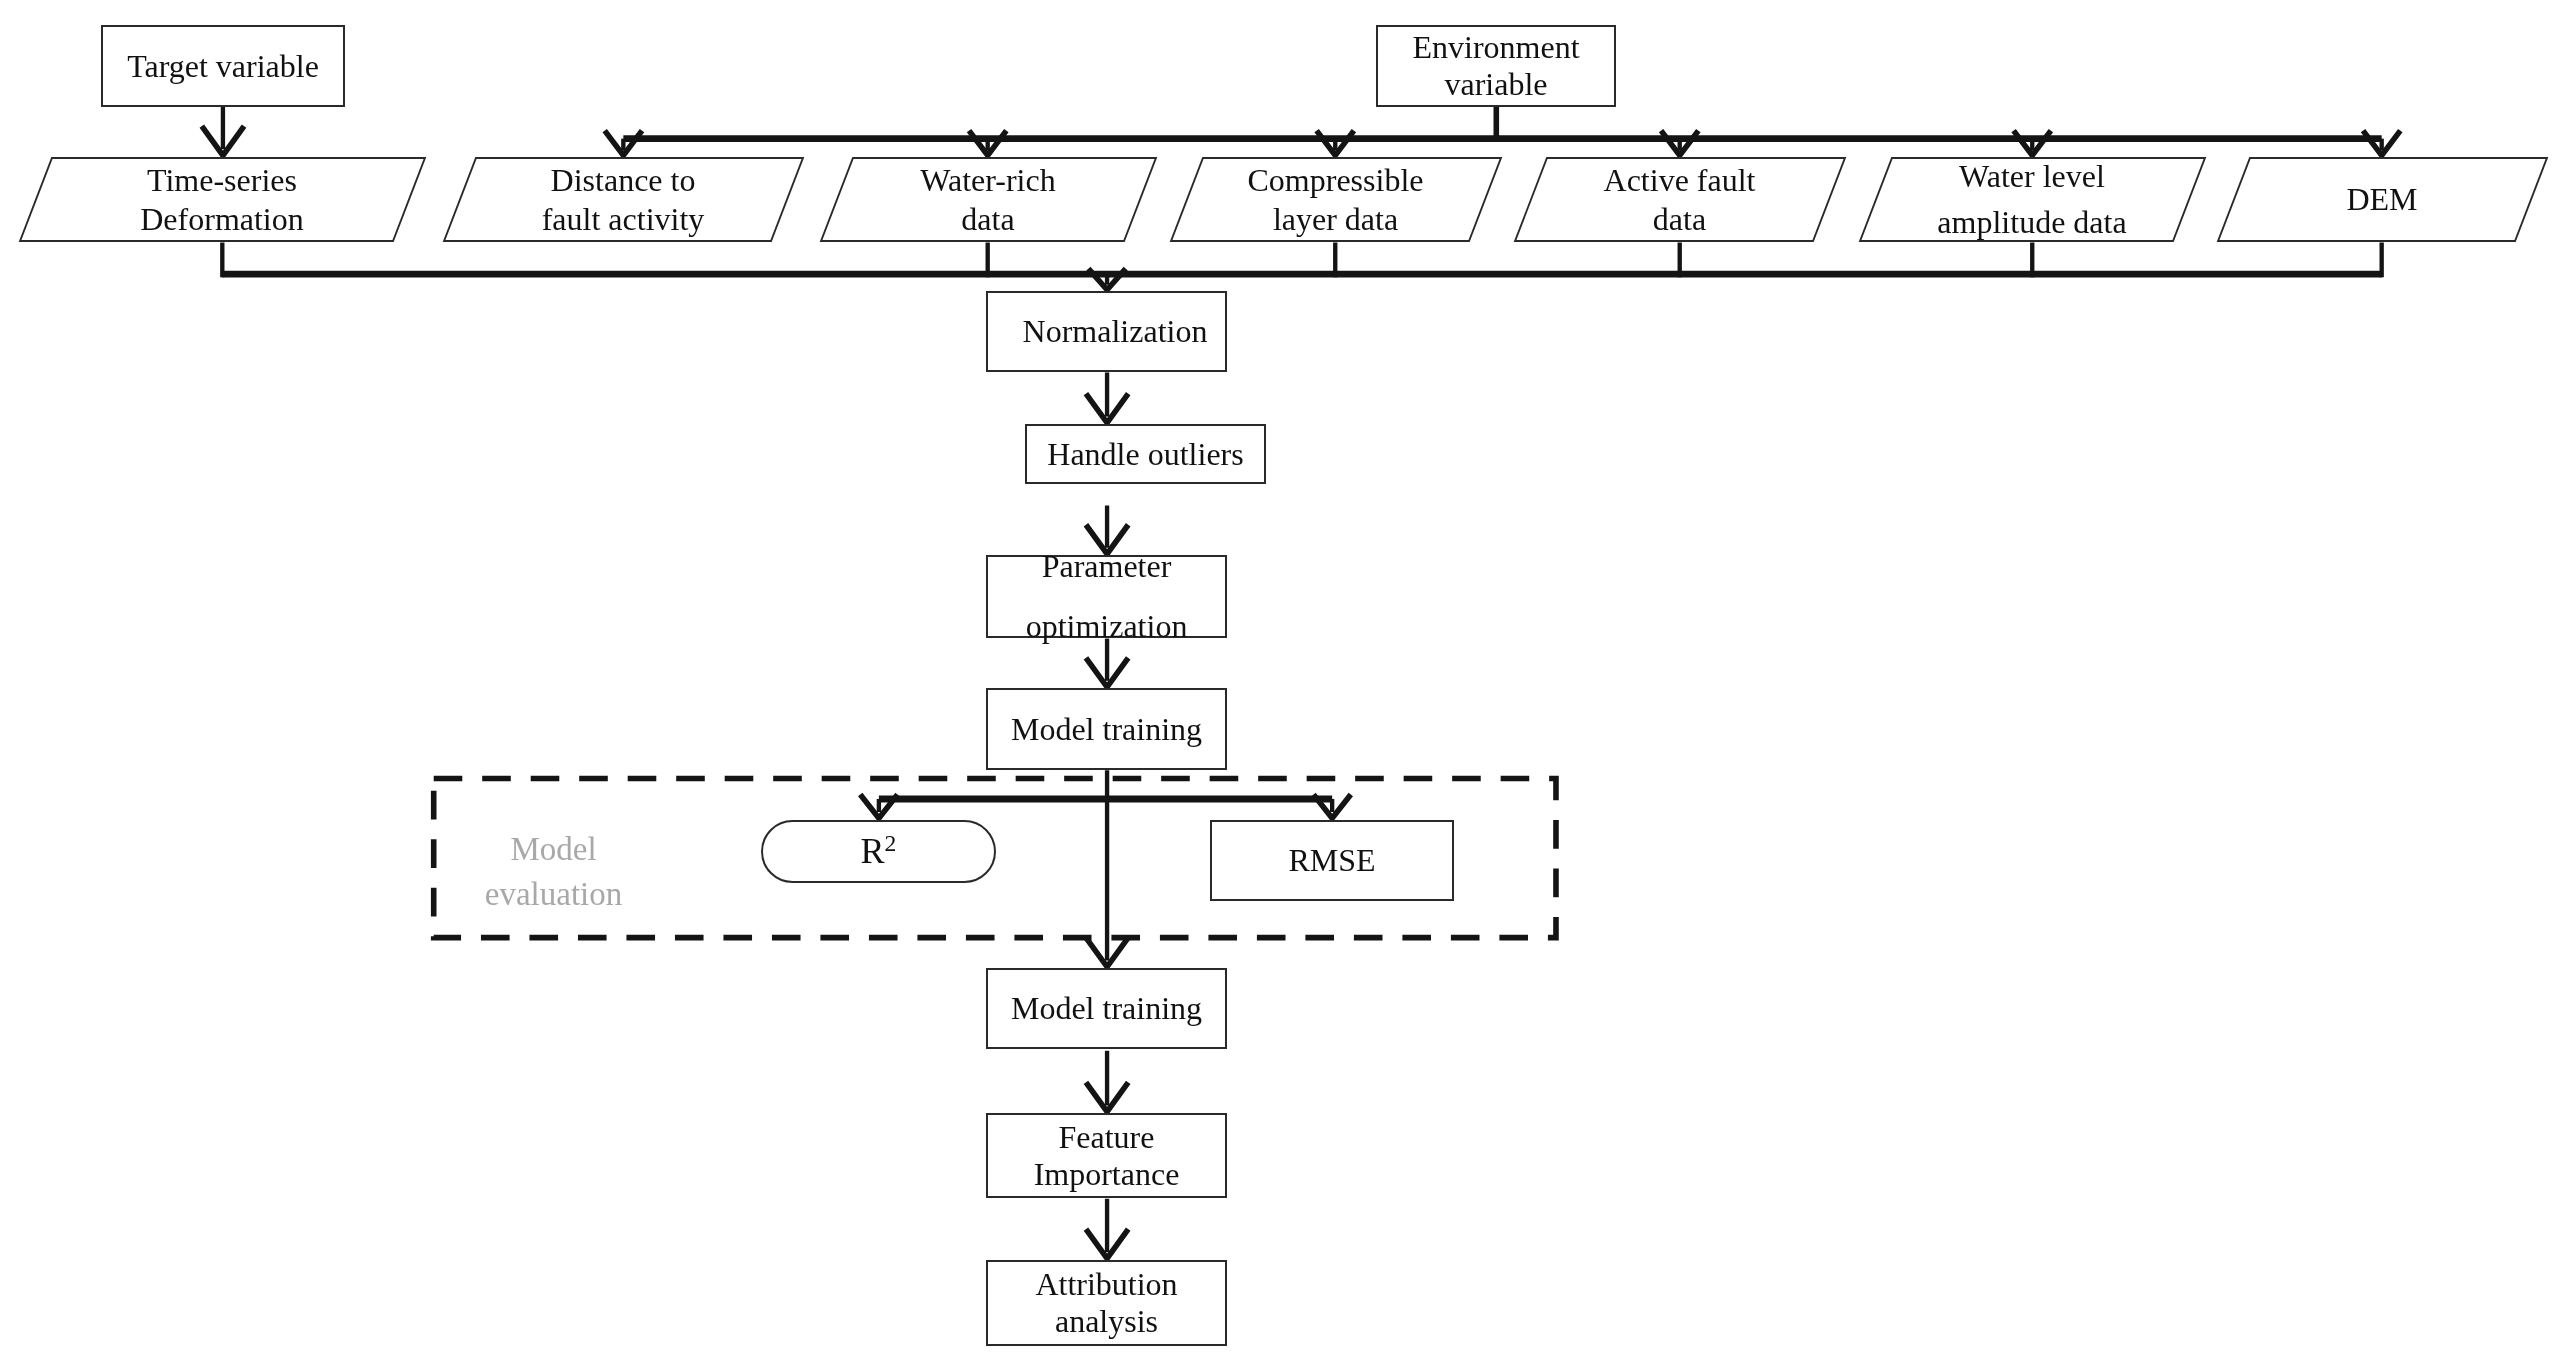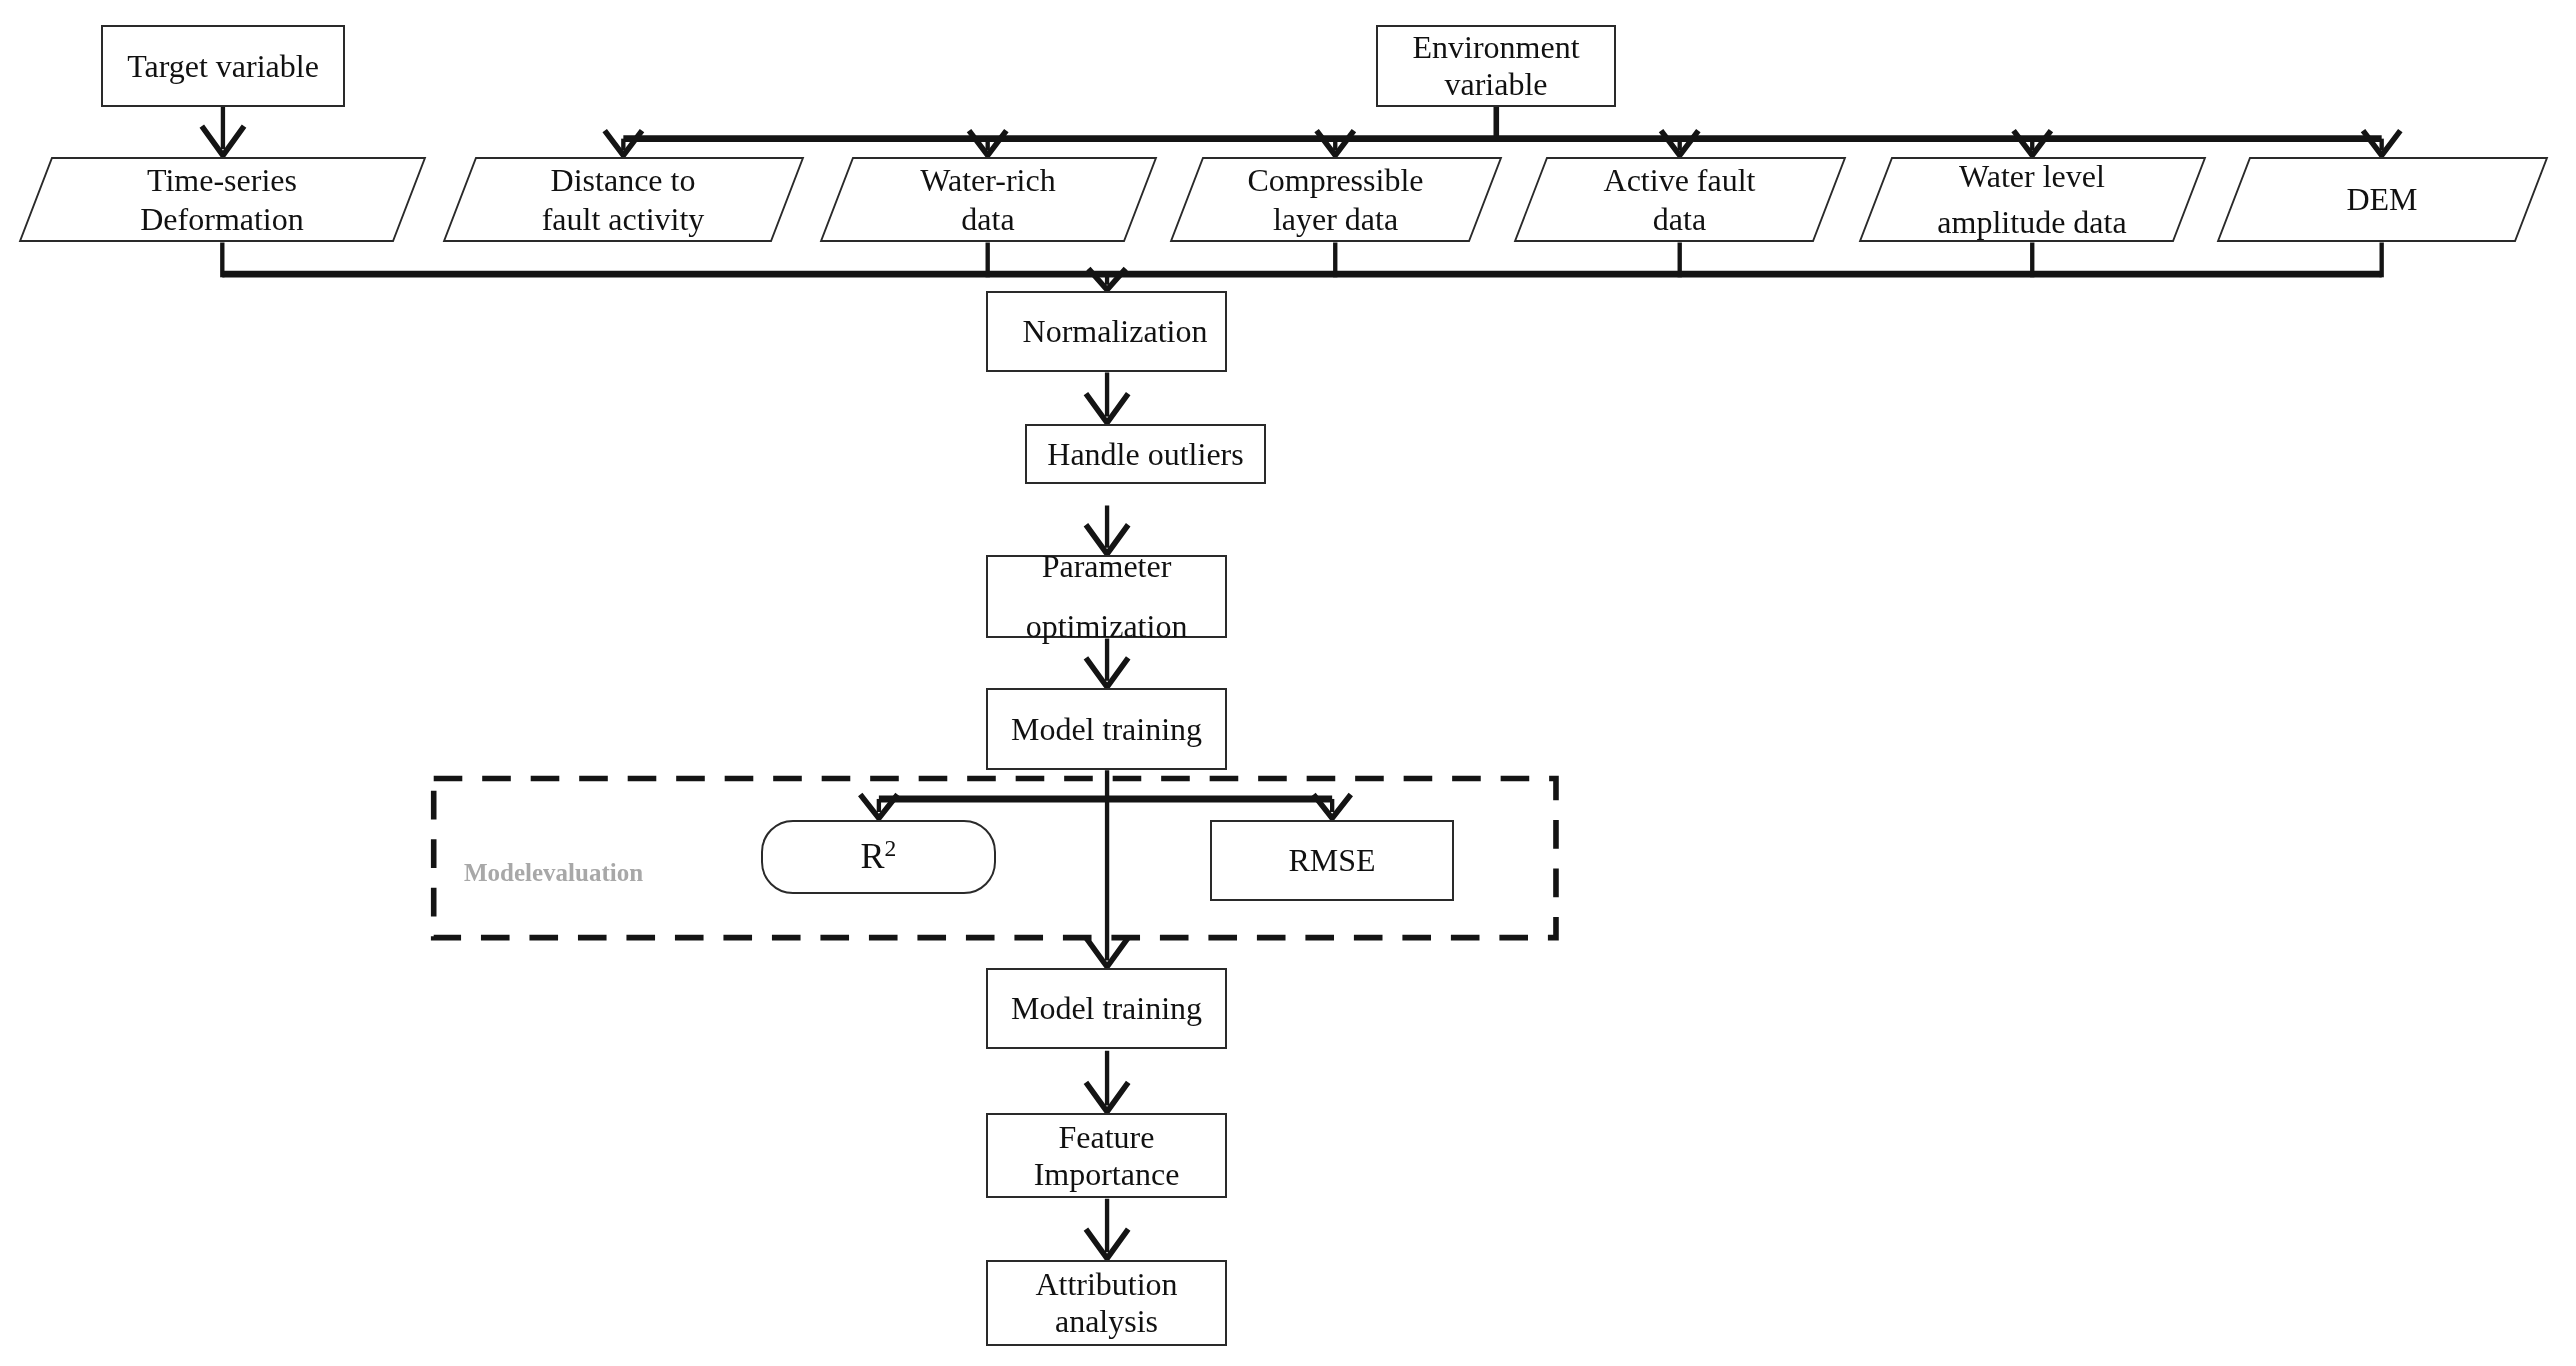--- a/index.html
+++ b/index.html
@@ -14,23 +14,23 @@
     box-sizing:border-box;
   }
   .box{background:#ffffff;border:2.5px solid #2a2a2a;}
   .pgram{background:transparent;border:none;}
   .pgram::before{
     content:"";position:absolute;top:0;bottom:0;left:18.7px;right:18.7px;
     background:#ffffff;border:2.5px solid #2a2a2a;transform:skewX(-21deg);
   }
   .pgram span{position:relative;z-index:1;}
   .eval-label{
-    position:absolute;display:flex;flex-direction:row;align-items:center;
-    justify-content:center;text-align:center;font-size:25px;line-height:45px;
-    font-weight:bold;color:#a8a8a8;
+    position:absolute;display:flex;flex-direction:column;align-items:center;
+    justify-content:center;text-align:center;font-size:33px;line-height:45px;
+    font-weight:normal;color:#a8a8a8;
   }
   .r2base{font-size:36px;}
   sup{font-size:23.6px;vertical-align:super;line-height:0;}
 </style>
 </head>
 <body>
 
 <svg class="connectors" width="2576" height="1366" viewBox="0 0 4142 2197">
   <g stroke="#141414" fill="none">
 
@@ -178,21 +178,21 @@
   <span>optimization</span>
 </div>
 <div class="node box" style="left:986px;top:688px;width:241px;height:82px;">
   <span>Model training</span>
 </div>
 
 <div class="eval-label" style="left:429px;top:822px;width:249px;height:100px;">
   <span>Model</span>
   <span>evaluation</span>
 </div>
-<div class="node box" style="left:761px;top:820px;width:235px;height:74px;border-radius:32px;">
+<div class="node box" style="left:761px;top:820px;width:235px;height:63px;border-radius:32px;">
   <span><span class="r2base">R</span><sup>2</sup></span>
 </div>
 <div class="node box" style="left:1210px;top:820px;width:244px;height:81px;">
   <span>RMSE</span>
 </div>
 
 <div class="node box" style="left:986px;top:968px;width:241px;height:81px;">
   <span>Model training</span>
 </div>
 <div class="node box" style="left:986px;top:1113px;width:241px;height:85px;line-height:37px;">

